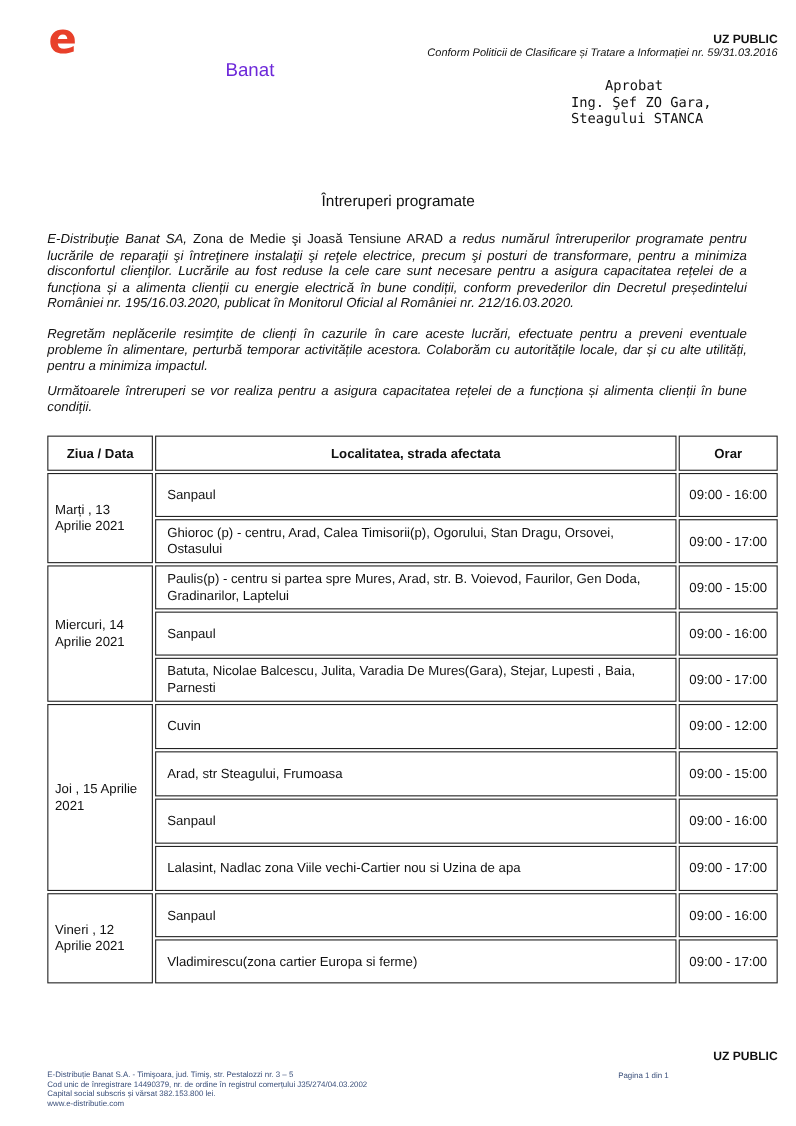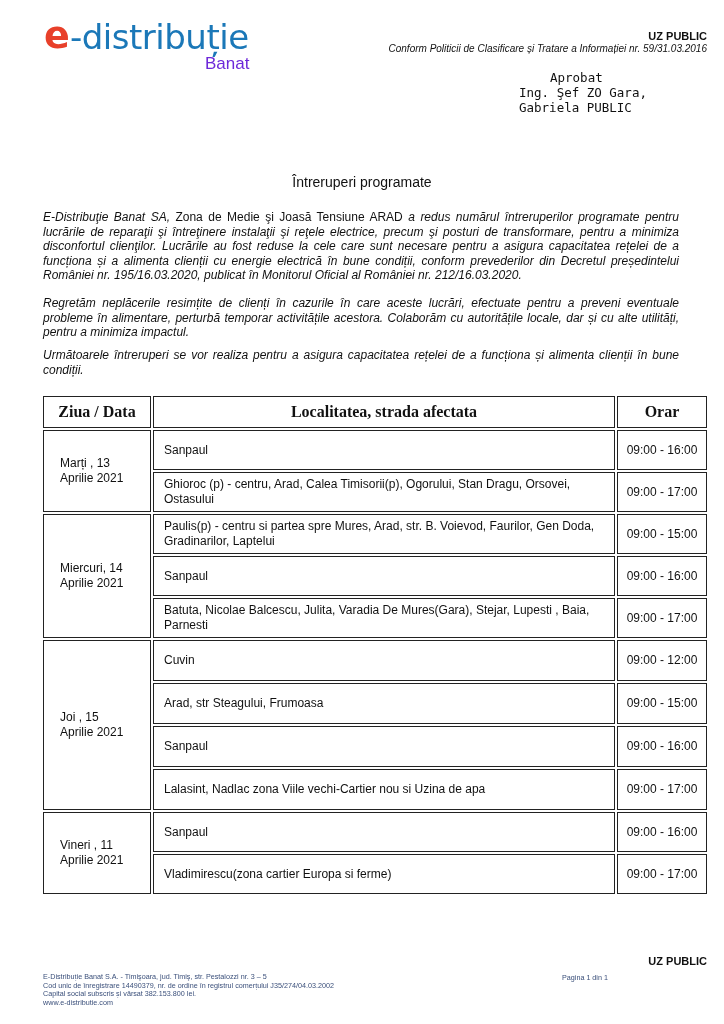--- a/index.html
+++ b/index.html
@@ -13,43 +13,42 @@
   .conform { right:17px; top:43px; font-size:10px; font-style:italic; text-align:right; white-space:nowrap; }
   .aprobat { left:487px; top:70px; font-family:"DejaVu Sans Mono", monospace; font-size:12.5px; line-height:15px; white-space:pre;margin-left:32px; }
   .title { left:0; width:724px; top:174px; text-align:center; font-size:14px; }
   .para { left:43px; width:636px; font-size:12px; font-style:italic; line-height:14.6px; text-align:justify; }
   .p1 { top:210px; }
   .p2 { top:296px; }
   .p3 { top:348px; }
   .norm { font-style:normal; }
   table.sched { position:absolute; left:41px; top:394px; width:668px; border-collapse:separate; border-spacing:2px; font-size:12px; }
   table.sched td, table.sched th { border:1.5px solid #222; padding:0 10px; }
-  table.sched th { height:30px; font-family:Liberation Serif, serif; font-size:16px; font-weight:bold; text-align:center; }
+  table.sched th { height:30px; font-family:Liberation Sans, sans-serif; font-size:12px; font-weight:bold; text-align:center; }
   .c1 { width:74px; }
   .c3 { width:88px; text-align:center; padding:0 !important; }
-  td.day { vertical-align:middle; padding:0 16px !important; line-height:15px; }
+  td.day { vertical-align:middle; padding:0 6px !important; line-height:15px; }
   td.loc { line-height:15px; }
   td.time { text-align:center; line-height:17px; }
   .uz-bottom { right:17px; top:955px; font-size:11px; font-weight:bold; }
   .footer { left:43px; top:973px; font-size:7.2px; color:#3a4f7a; line-height:8.6px; white-space:nowrap; }
   .page { left:562px; top:973px; font-size:7.2px; color:#3a4f7a; }
 </style>
 </head>
 <body>
 
 <div class="abs logo">
   <span class="logo-e">e</span>
-  <span class="logo-main">-distribuție</span>
   <span class="logo-sub">Banat</span>
 </div>
 
 <div class="abs uz-top">UZ PUBLIC</div>
 <div class="abs conform">Conform Politicii de Clasificare și Tratare a Informației nr. 59/31.03.2016</div>
 
-<div class="abs aprobat"><div style="padding-left:31px">Aprobat</div><div>Ing. Şef ZO Gara,</div><div>Gabriela PUBLIC</div></div>
+<div class="abs aprobat"><div style="padding-left:31px">Aprobat</div><div>Ing. Şef ZO Gara,</div><div>Steagului STANCA</div></div>
 
 <div class="abs title">Întreruperi programate</div>
 
 <div class="abs para p1"><span>E-Distribuţie Banat SA,</span><span class="norm"> Zona de Medie şi Joasă Tensiune ARAD</span><span> a redus numărul întreruperilor programate pentru lucrările de reparaţii şi întreţinere instalaţii şi reţele electrice, precum şi posturi de transformare, pentru a minimiza disconfortul clienţilor. Lucrările au fost reduse la cele care sunt necesare pentru a asigura capacitatea rețelei de a funcționa și a alimenta clienții cu energie electrică în bune condiții, conform prevederilor din Decretul președintelui României nr. 195/16.03.2020, publicat în Monitorul Oficial al României nr. 212/16.03.2020.</span></div>
 <div class="abs para p2">Regretăm neplăcerile resimțite de clienți în cazurile în care aceste lucrări, efectuate pentru a preveni eventuale probleme în alimentare, perturbă temporar activitățile acestora. Colaborăm cu autoritățile locale, dar și cu alte utilități, pentru a minimiza impactul.</div>
 <div class="abs para p3">Următoarele întreruperi se vor realiza pentru a asigura capacitatea rețelei de a funcționa și alimenta clienții în bune condiții.</div>
 
 <table class="sched">
   <tbody>
       <tr>
@@ -94,21 +93,21 @@
   <tr style="height:41px">
     <td class="loc">Sanpaul</td>
     <td class="time c3">09:00 - 16:00</td>
   </tr>
   <tr style="height:41px">
     <td class="loc">Lalasint, Nadlac zona Viile vechi-Cartier nou si Uzina de apa</td>
     <td class="time c3">09:00 - 17:00</td>
   </tr>
 
   <tr style="height:40px">
-    <td class="day c1" rowspan="2">Vineri , 11 Aprilie 2021</td>
+    <td class="day c1" rowspan="2">Vineri , 12 Aprilie 2021</td>
     <td class="loc">Sanpaul</td>
     <td class="time c3">09:00 - 16:00</td>
   </tr>
   <tr style="height:40px">
     <td class="loc">Vladimirescu(zona cartier Europa si ferme)</td>
     <td class="time c3">09:00 - 17:00</td>
   </tr>
 </tbody>
   </table>
 

